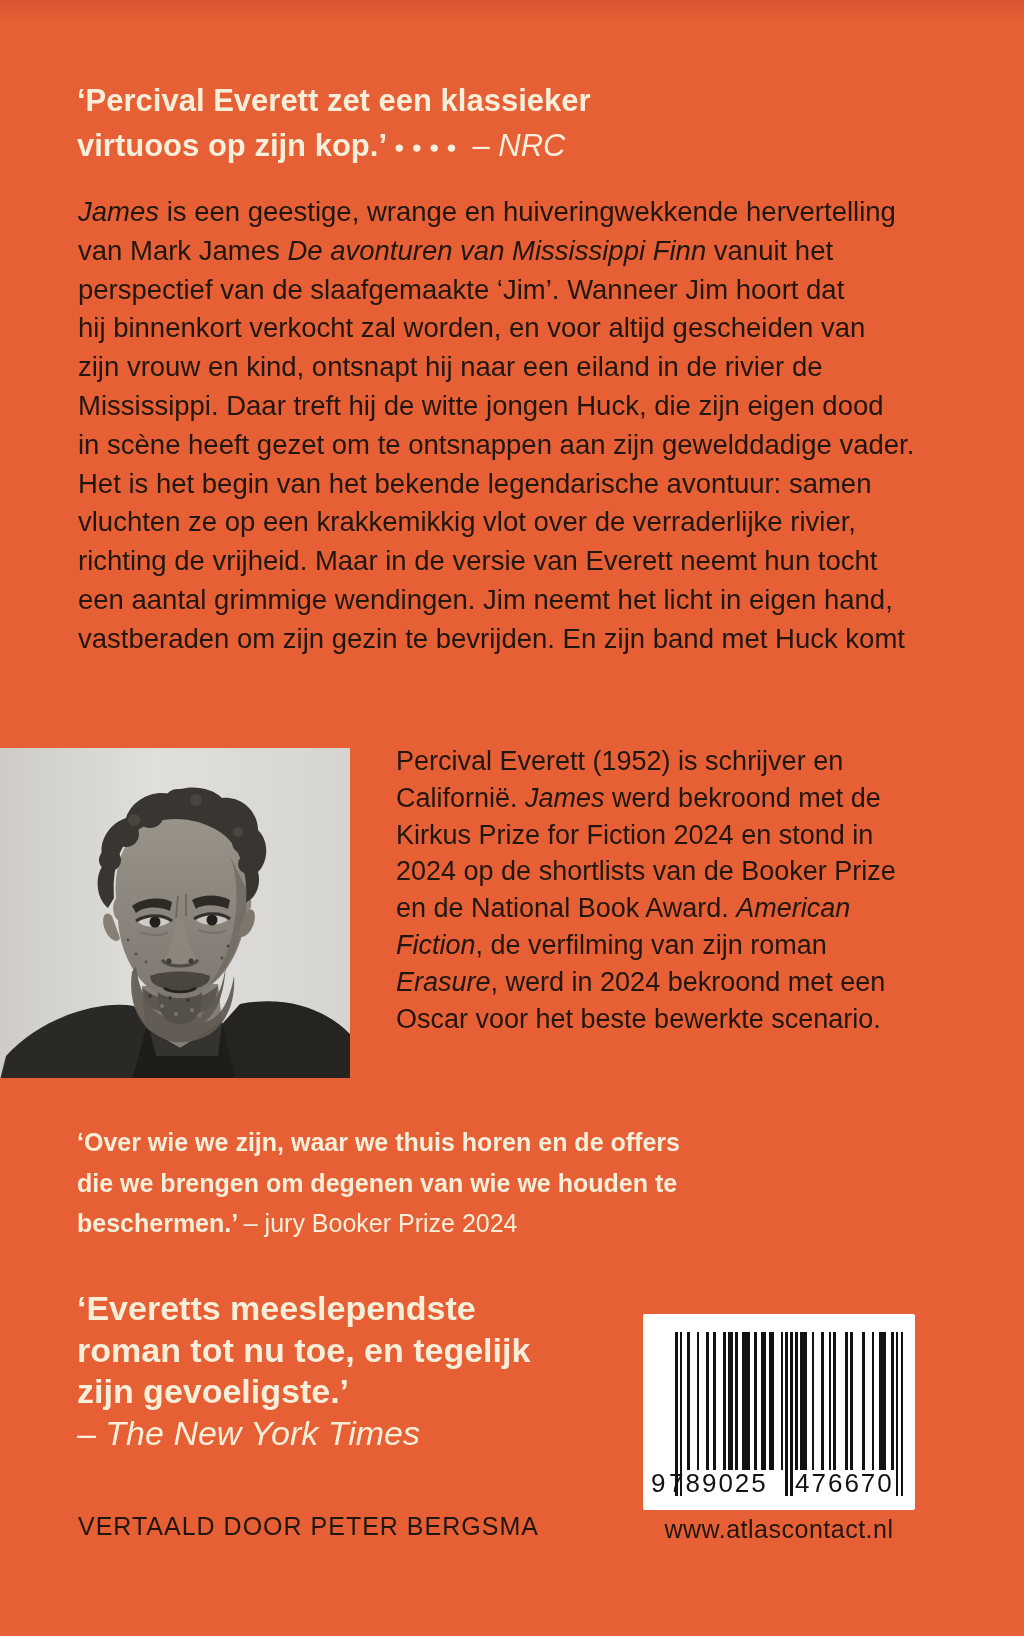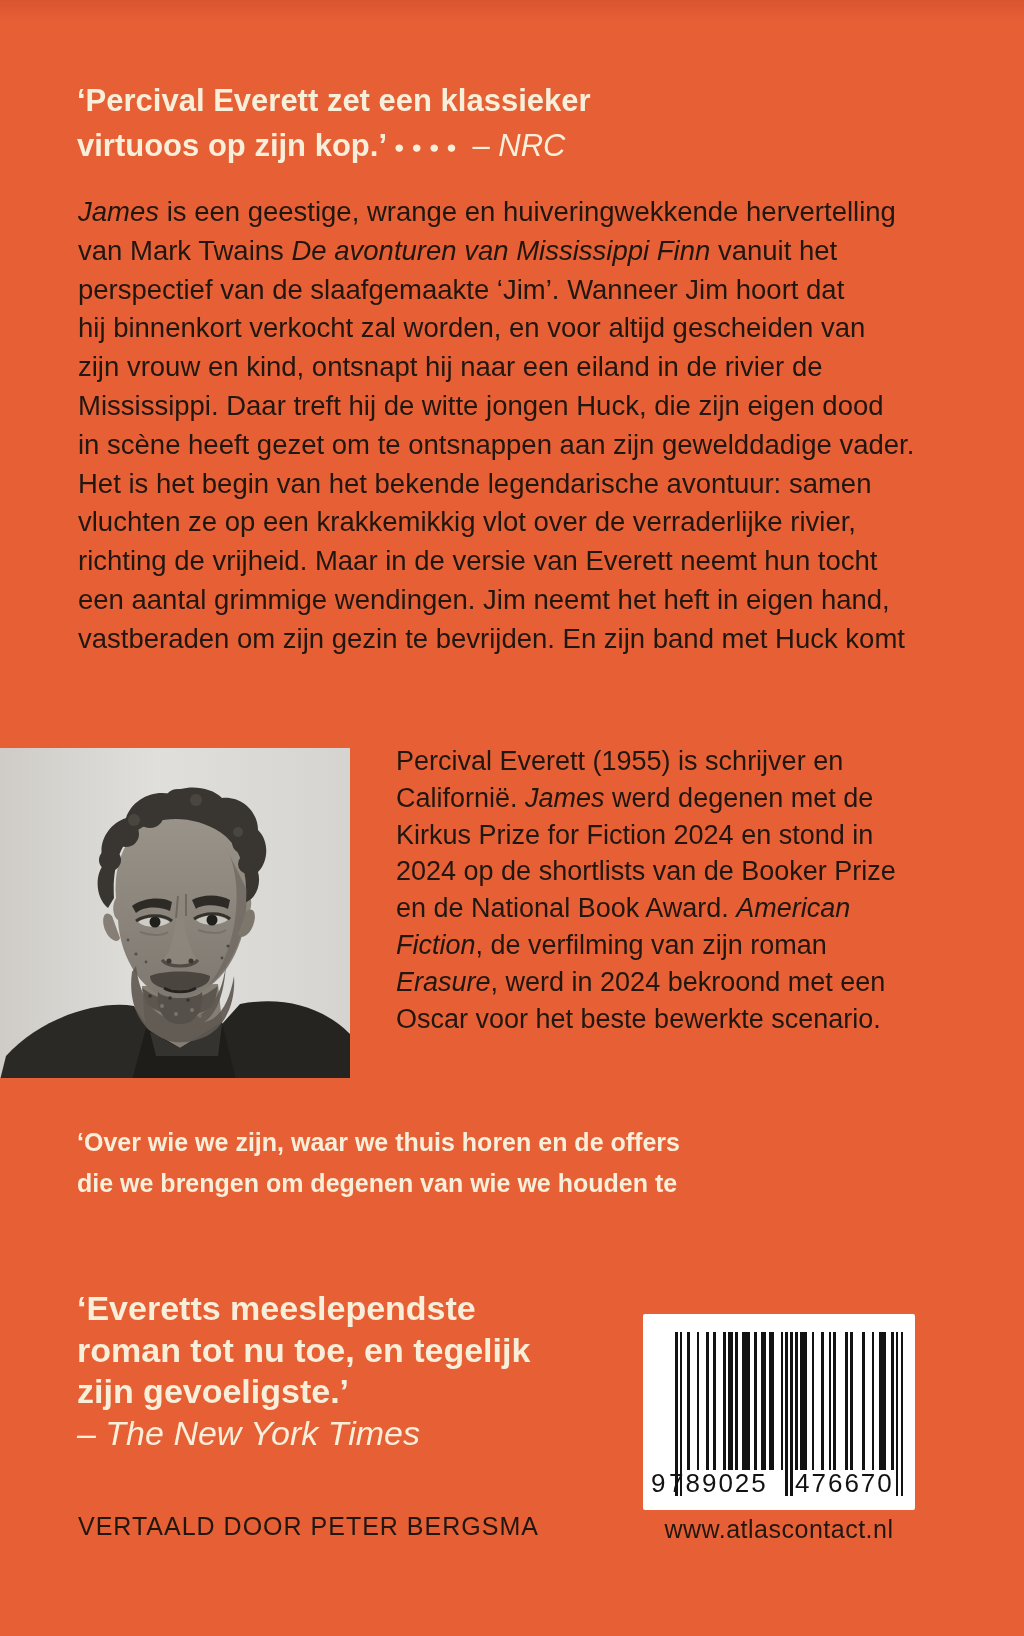--- a/index.html
+++ b/index.html
@@ -68,30 +68,30 @@
 
 <div class="cover">
 
   <div class="top-quote">
       <div class="ln"><span>‘Percival Everett zet een klassieker</span></div>
       <div class="ln"><span>virtuoos op zijn kop.’ </span><span class="stars">●●●●</span><span class="src"> – </span><span class="src it">NRC</span></div>
     </div>
 
   <div class="synopsis">
       <div class="ln"><span class="it">James</span><span> is een geestige, wrange en huiveringwekkende hervertelling</span></div>
-      <div class="ln"><span>van Mark Twains </span><span class="it">De avonturen van Mississippi Finn</span><span> vanuit het</span></div>
+      <div class="ln"><span>van Mark James </span><span class="it">De avonturen van Mississippi Finn</span><span> vanuit het</span></div>
       <div class="ln"><span>perspectief van de slaafgemaakte ‘Jim’. Wanneer Jim hoort dat</span></div>
       <div class="ln"><span>hij binnenkort verkocht zal worden, en voor altijd gescheiden van</span></div>
       <div class="ln"><span>zijn vrouw en kind, ontsnapt hij naar een eiland in de rivier de</span></div>
       <div class="ln"><span>Mississippi. Daar treft hij de witte jongen Huck, die zijn eigen dood</span></div>
       <div class="ln"><span>in scène heeft gezet om te ontsnappen aan zijn gewelddadige vader.</span></div>
       <div class="ln"><span>Het is het begin van het bekende legendarische avontuur: samen</span></div>
       <div class="ln"><span>vluchten ze op een krakkemikkig vlot over de verraderlijke rivier,</span></div>
       <div class="ln"><span>richting de vrijheid. Maar in de versie van Everett neemt hun tocht</span></div>
-      <div class="ln"><span>een aantal grimmige wendingen. Jim neemt het heft in eigen hand,</span></div>
+      <div class="ln"><span>een aantal grimmige wendingen. Jim neemt het licht in eigen hand,</span></div>
       <div class="ln"><span>vastberaden om zijn gezin te bevrijden. En zijn band met Huck komt</span></div>
     </div>
 
   <div class="author-photo">
     <svg viewBox="0 0 350 330" width="350" height="330" preserveAspectRatio="none" xmlns="http://www.w3.org/2000/svg">
       <defs>
         <linearGradient id="bgg" x1="0" y1="0" x2="1" y2="0">
           <stop offset="0" stop-color="#cfccc7"></stop>
           <stop offset="0.45" stop-color="#e0dfdb"></stop>
           <stop offset="1" stop-color="#d6d4d0"></stop>
@@ -161,33 +161,34 @@
       <circle cx="176" cy="266" r="2" fill="#7a746c"></circle>
       <circle cx="192" cy="262" r="2" fill="#7a746c"></circle>
       <circle cx="170" cy="250" r="1.8" fill="#38342f"></circle>
       <circle cx="188" cy="252" r="1.8" fill="#38342f"></circle>
       <circle cx="200" cy="268" r="1.8" fill="#7a746c"></circle>
       <circle cx="150" cy="248" r="1.8" fill="#38342f"></circle>
     </svg>
   </div>
 
   <div class="bio">
-      <div class="ln"><span>Percival Everett (1955) is schrijver en</span></div>
-      <div class="ln"><span>Californië. </span><span class="it">James</span><span> werd degenen met de</span></div>
+      <div class="ln"><span>Percival Everett (1952) is schrijver en</span></div>
+      <div class="ln"><span>Californië. </span><span class="it">James</span><span> werd bekroond met de</span></div>
       <div class="ln"><span>Kirkus Prize for Fiction 2024 en stond in</span></div>
       <div class="ln"><span>2024 op de shortlists van de Booker Prize</span></div>
       <div class="ln"><span>en de National Book Award. </span><span class="it">American</span></div>
       <div class="ln"><span class="it">Fiction</span><span>, de verfilming van zijn roman</span></div>
       <div class="ln"><span class="it">Erasure</span><span>, werd in 2024 bekroond met een</span></div>
       <div class="ln"><span>Oscar voor het beste bewerkte scenario.</span></div>
     </div>
 
   <div class="booker">
       <div class="ln"><span>‘Over wie we zijn, waar we thuis horen en de offers</span></div>
       <div class="ln"><span>die we brengen om degenen van wie we houden te</span></div>
+      <div class="ln"><span>beschermen.’ </span><span class="lt">– jury Booker Prize 2024</span></div>
     </div>
 
   <div class="nyt">
       <div class="ln"><span>‘Everetts meeslependste</span></div>
       <div class="ln"><span>roman tot nu toe, en tegelijk</span></div>
       <div class="ln"><span>zijn gevoeligste.’</span></div>
       <div class="ln"><span class="lt it">– The New York Times</span></div>
     </div>
 
   <div class="translator">VERTAALD DOOR PETER BERGSMA</div>

